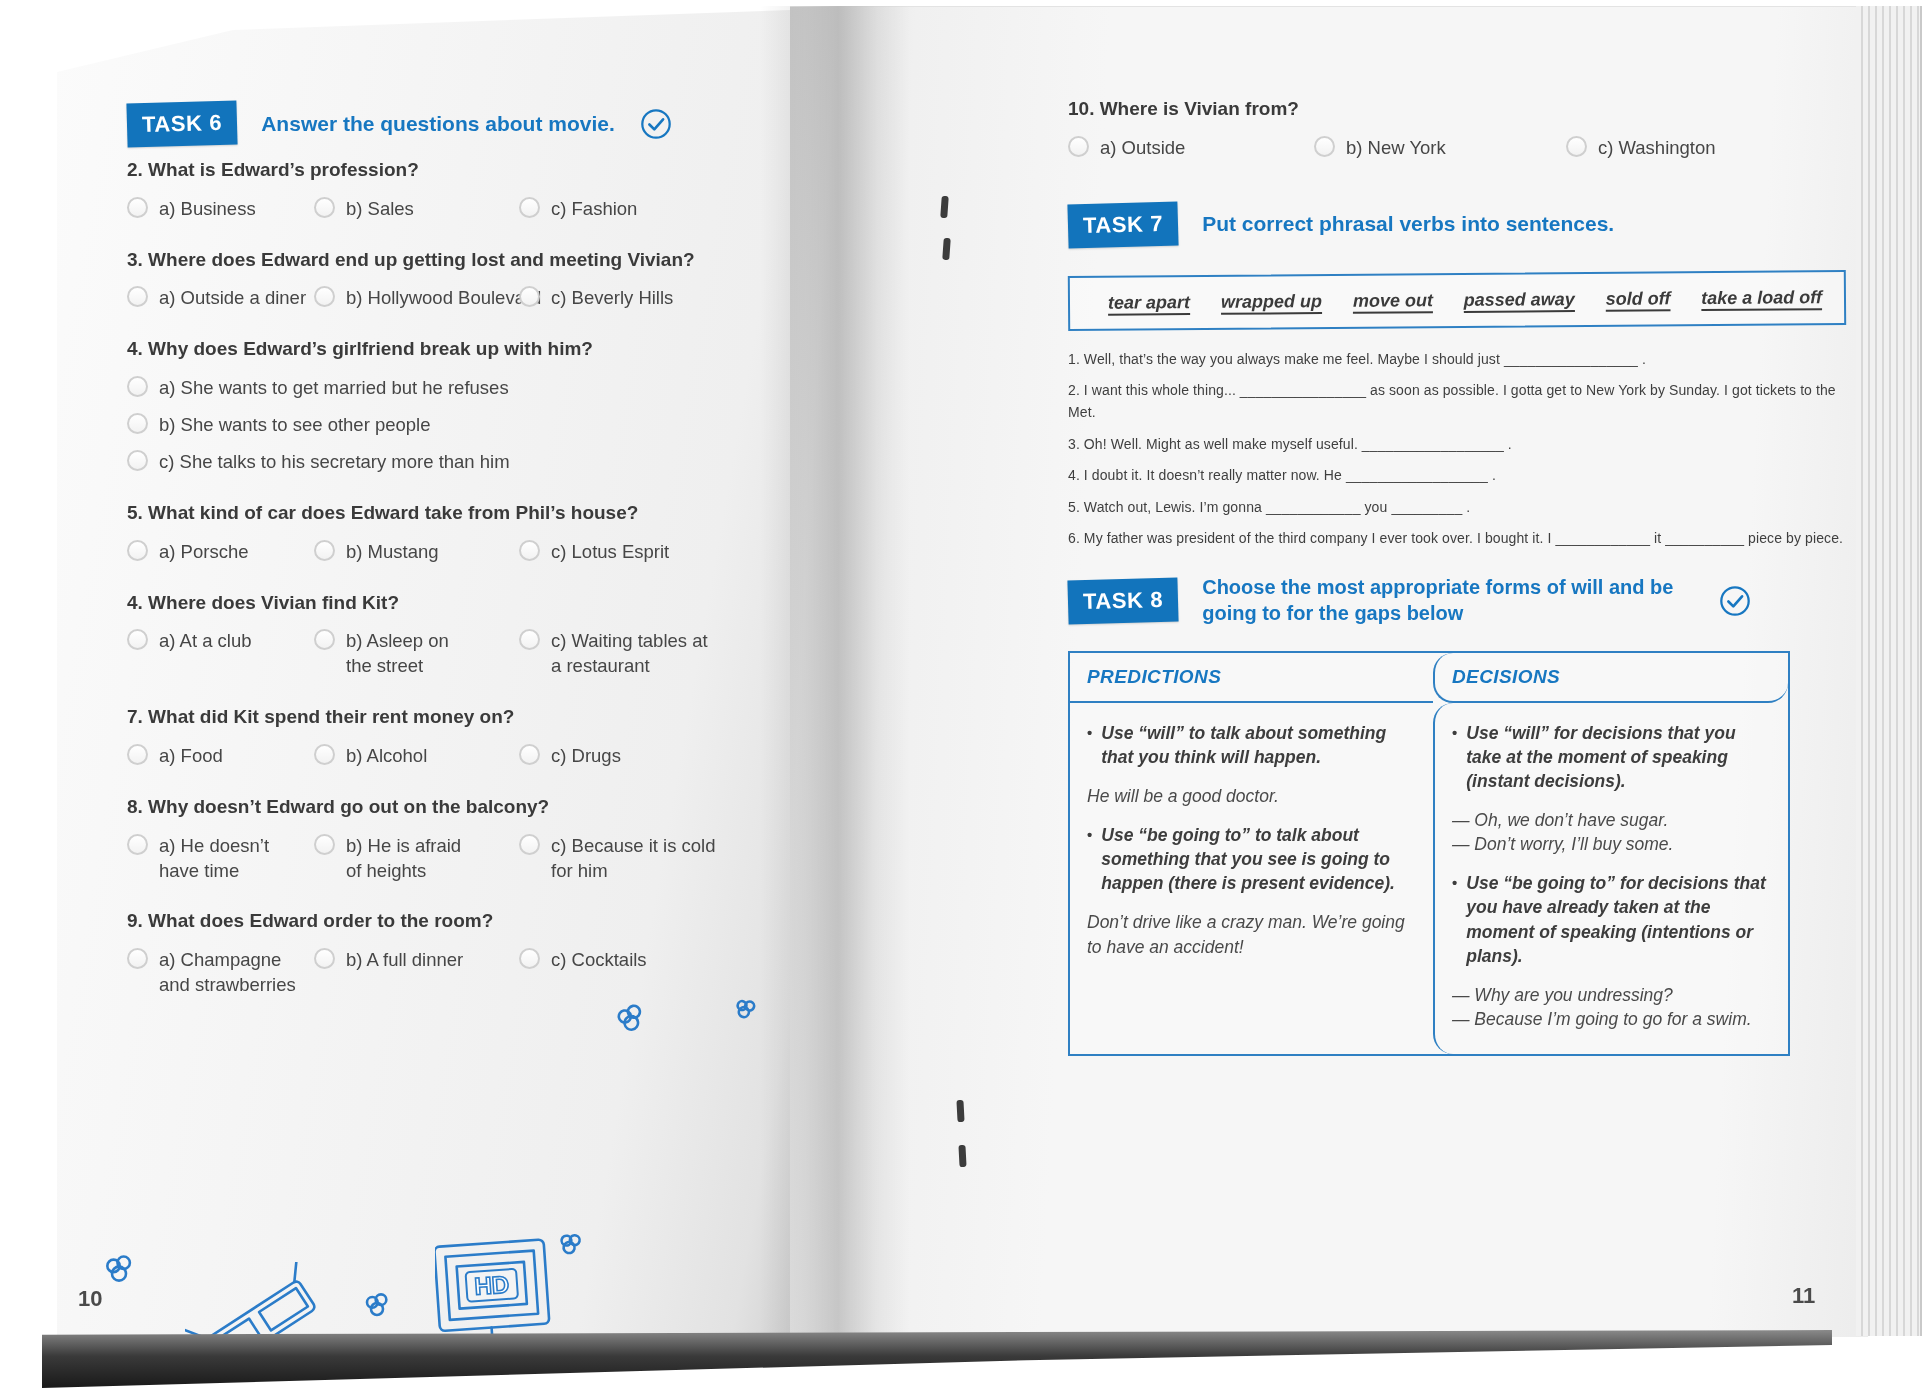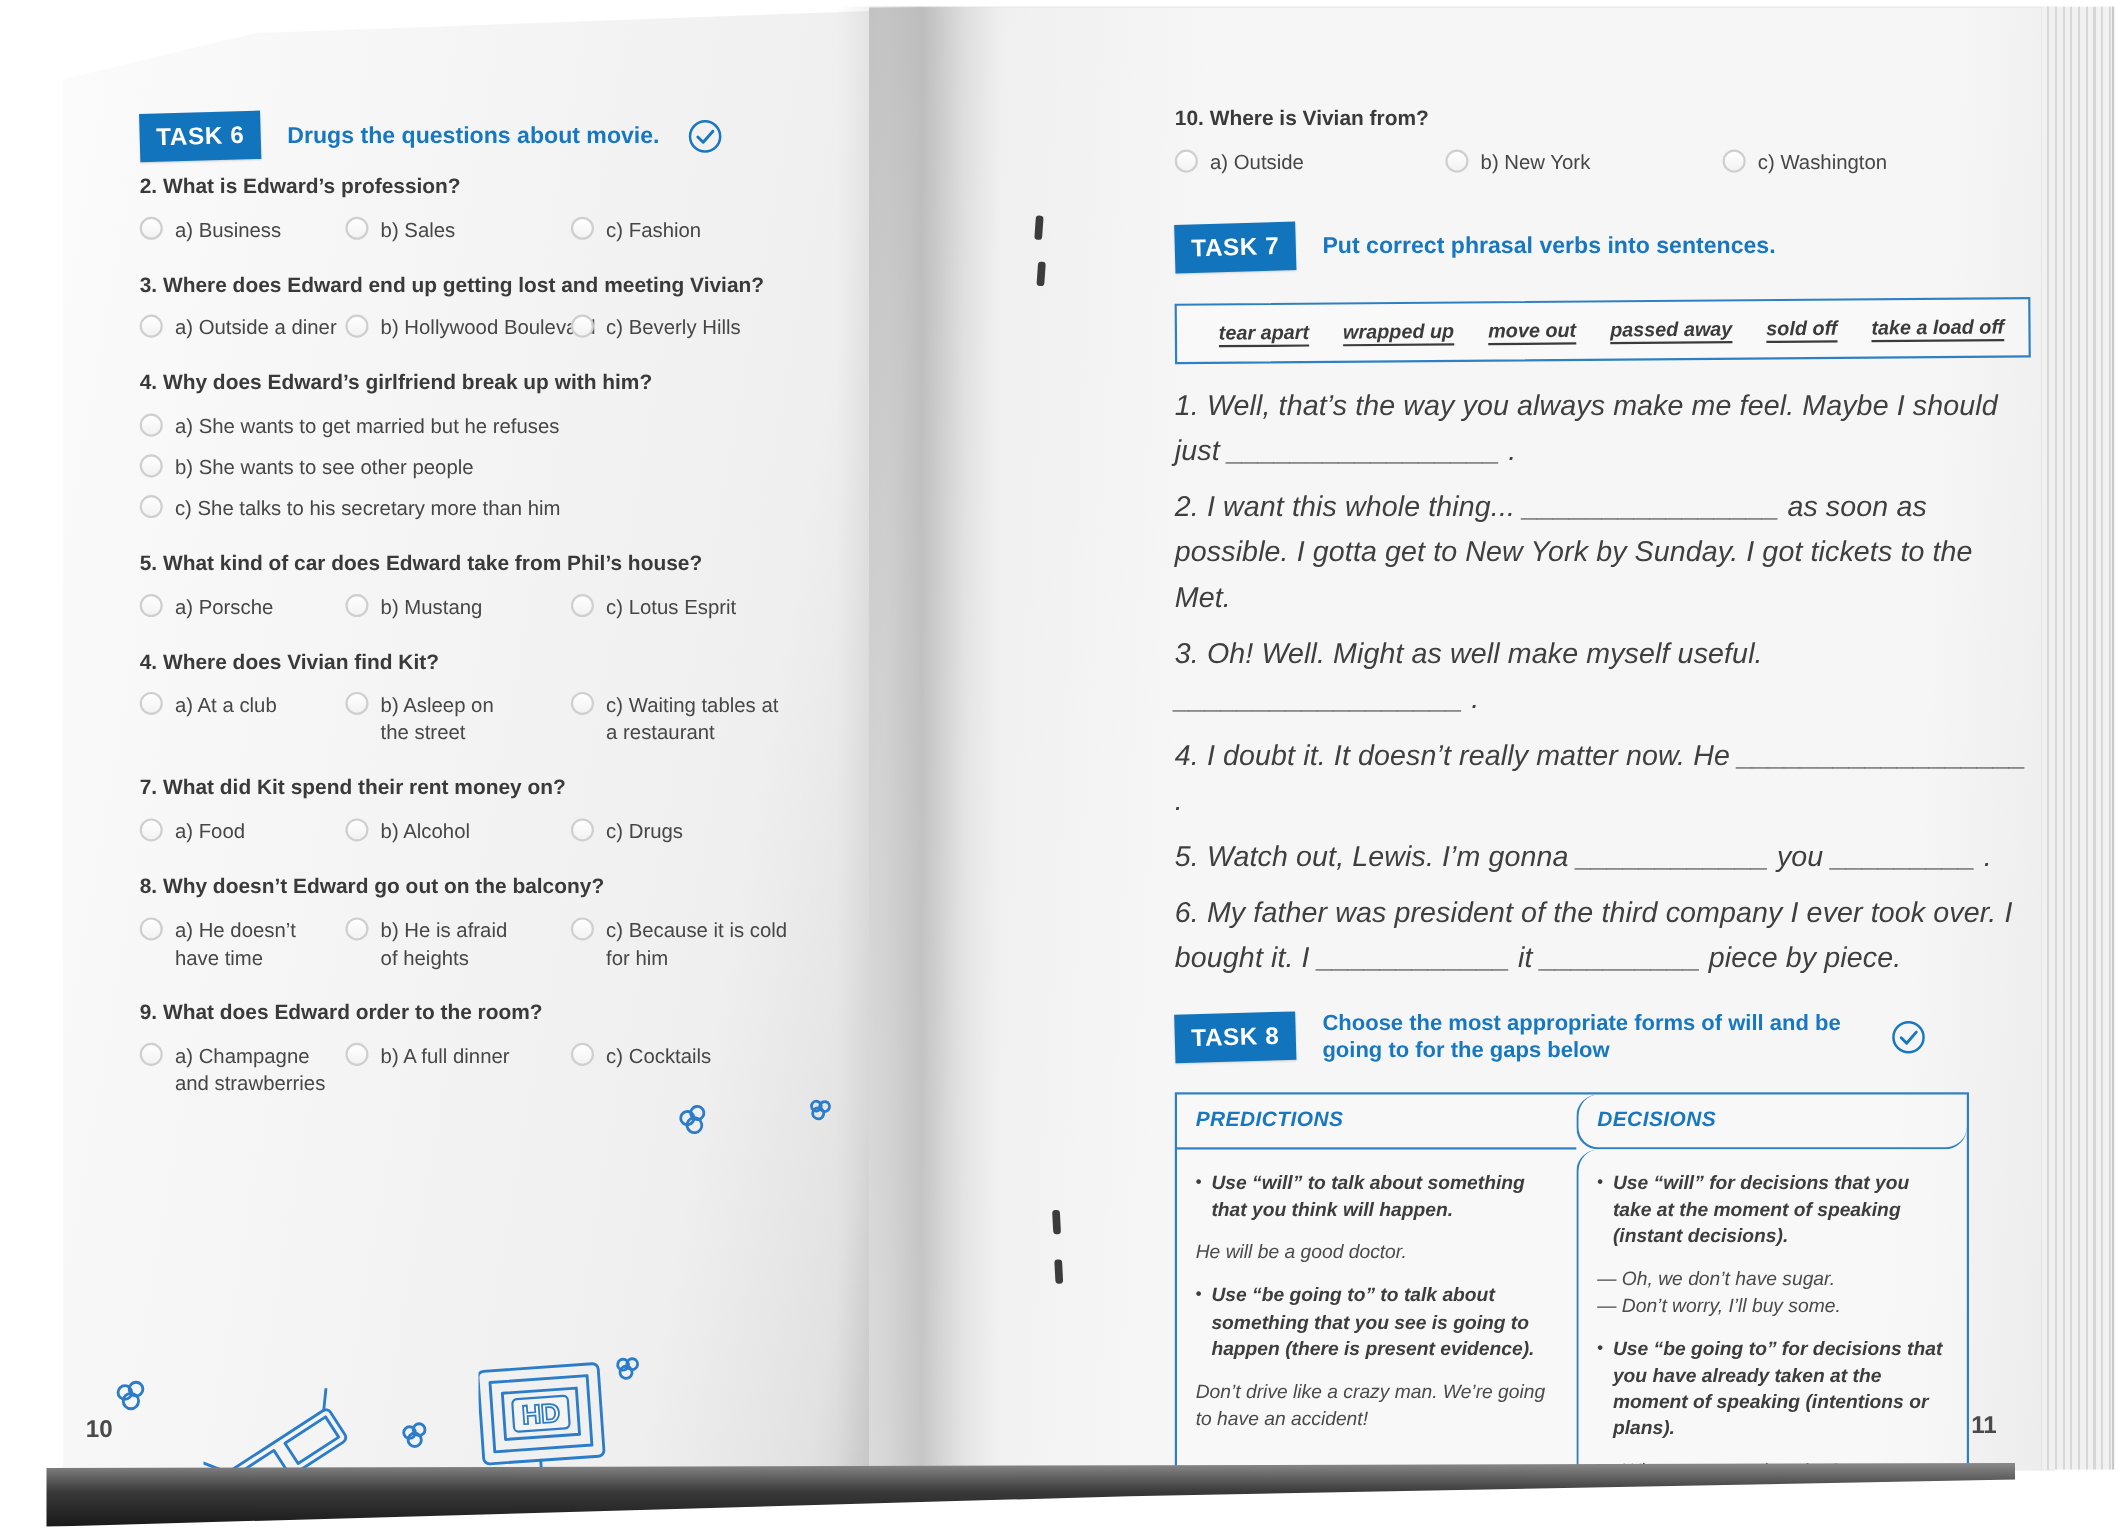--- a/index.html
+++ b/index.html
@@ -97,21 +97,21 @@
     padding:15px 22px;display:flex;justify-content:space-between;align-items:baseline;
     transform:rotate(-0.45deg);
   }
   .wb-item{
     font-weight:bold;font-style:italic;font-size:18px;color:#3b3b3b;
     text-decoration:underline;text-underline-offset:5px;text-decoration-thickness:1.5px;
     white-space:nowrap;
     margin-left:16px;
   }
   #sentences{margin-top:20px;}
-  .sentence{font-size:26px;color:#3f3f3f;line-height:1.6;margin:9px 0;letter-spacing:0.1px;font-style:italic;}
+  .sentence{font-size:14px;color:#3f3f3f;line-height:1.6;margin:9px 0;letter-spacing:0.1px;}
 
   
   .th8{margin-top:26px;align-items:center;}
   .th8 .task-instruction{width:492px;font-size:20px;}
   .grammar-table{
     margin-top:24px;width:718px;border:2.5px solid #2F80C3;
     display:grid;grid-template-columns:363px 1fr;background:rgba(255,255,255,0.25);
   }
   .gt-header{
     padding:13px 17px;border-bottom:2.5px solid #2F80C3;
@@ -139,21 +139,21 @@
     </pattern>
   </defs>
 </svg>
 
 <div class="book">
 
   <div class="page page-left">
     <div class="content content-left">
       <div class="task-header">
         <div class="task-badge">TASK 6</div>
-        <div class="task-instruction">Drugs the questions about movie.</div>
+        <div class="task-instruction">Answer the questions about movie.</div>
         <svg class="check-icon" viewBox="0 0 36 36">
           <circle cx="18" cy="18" r="14.5"></circle>
           <path d="M11 18.5 l5.2 5.2 L25.5 13"></path>
         </svg>
       </div>
       <div id="questions-left">
           <div class="question">
             <div class="q-text">2. What is Edward’s profession?</div>
             <div class="options row">
               <div class="opt">

